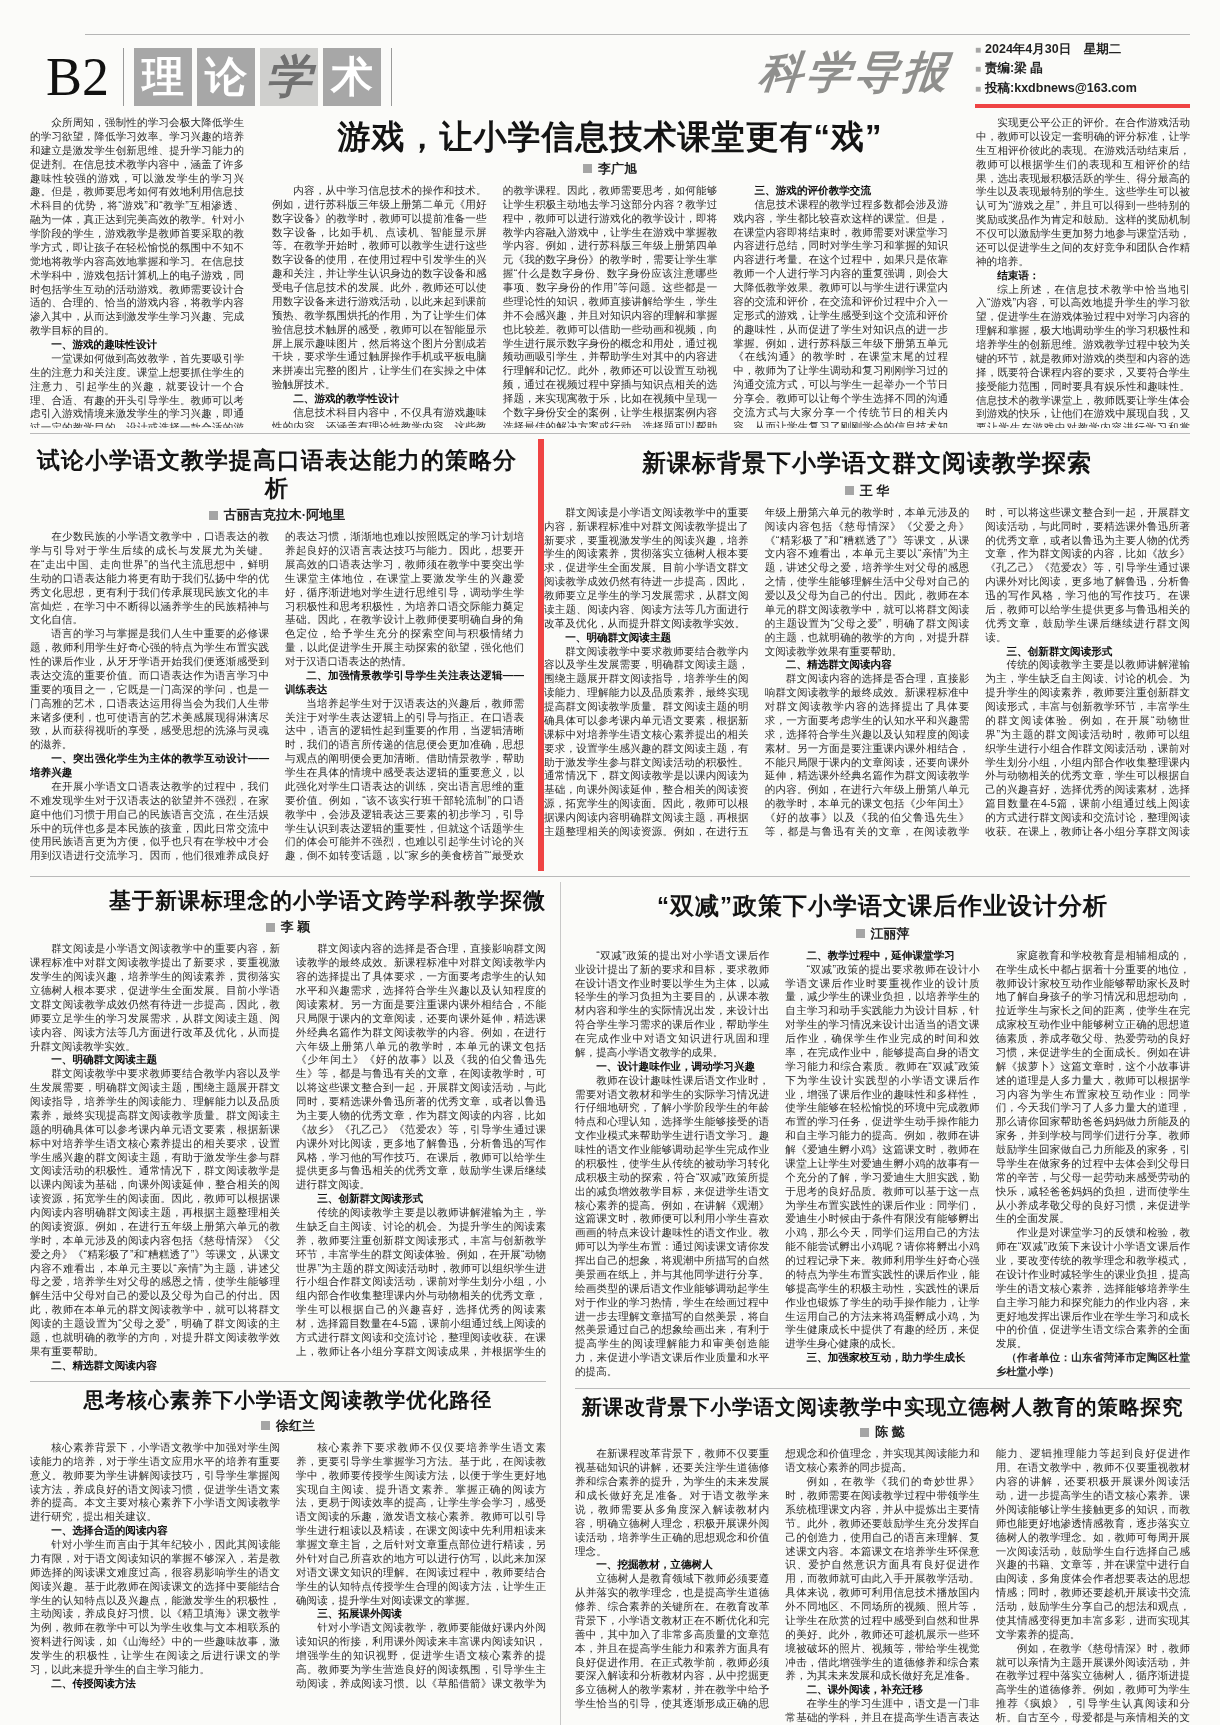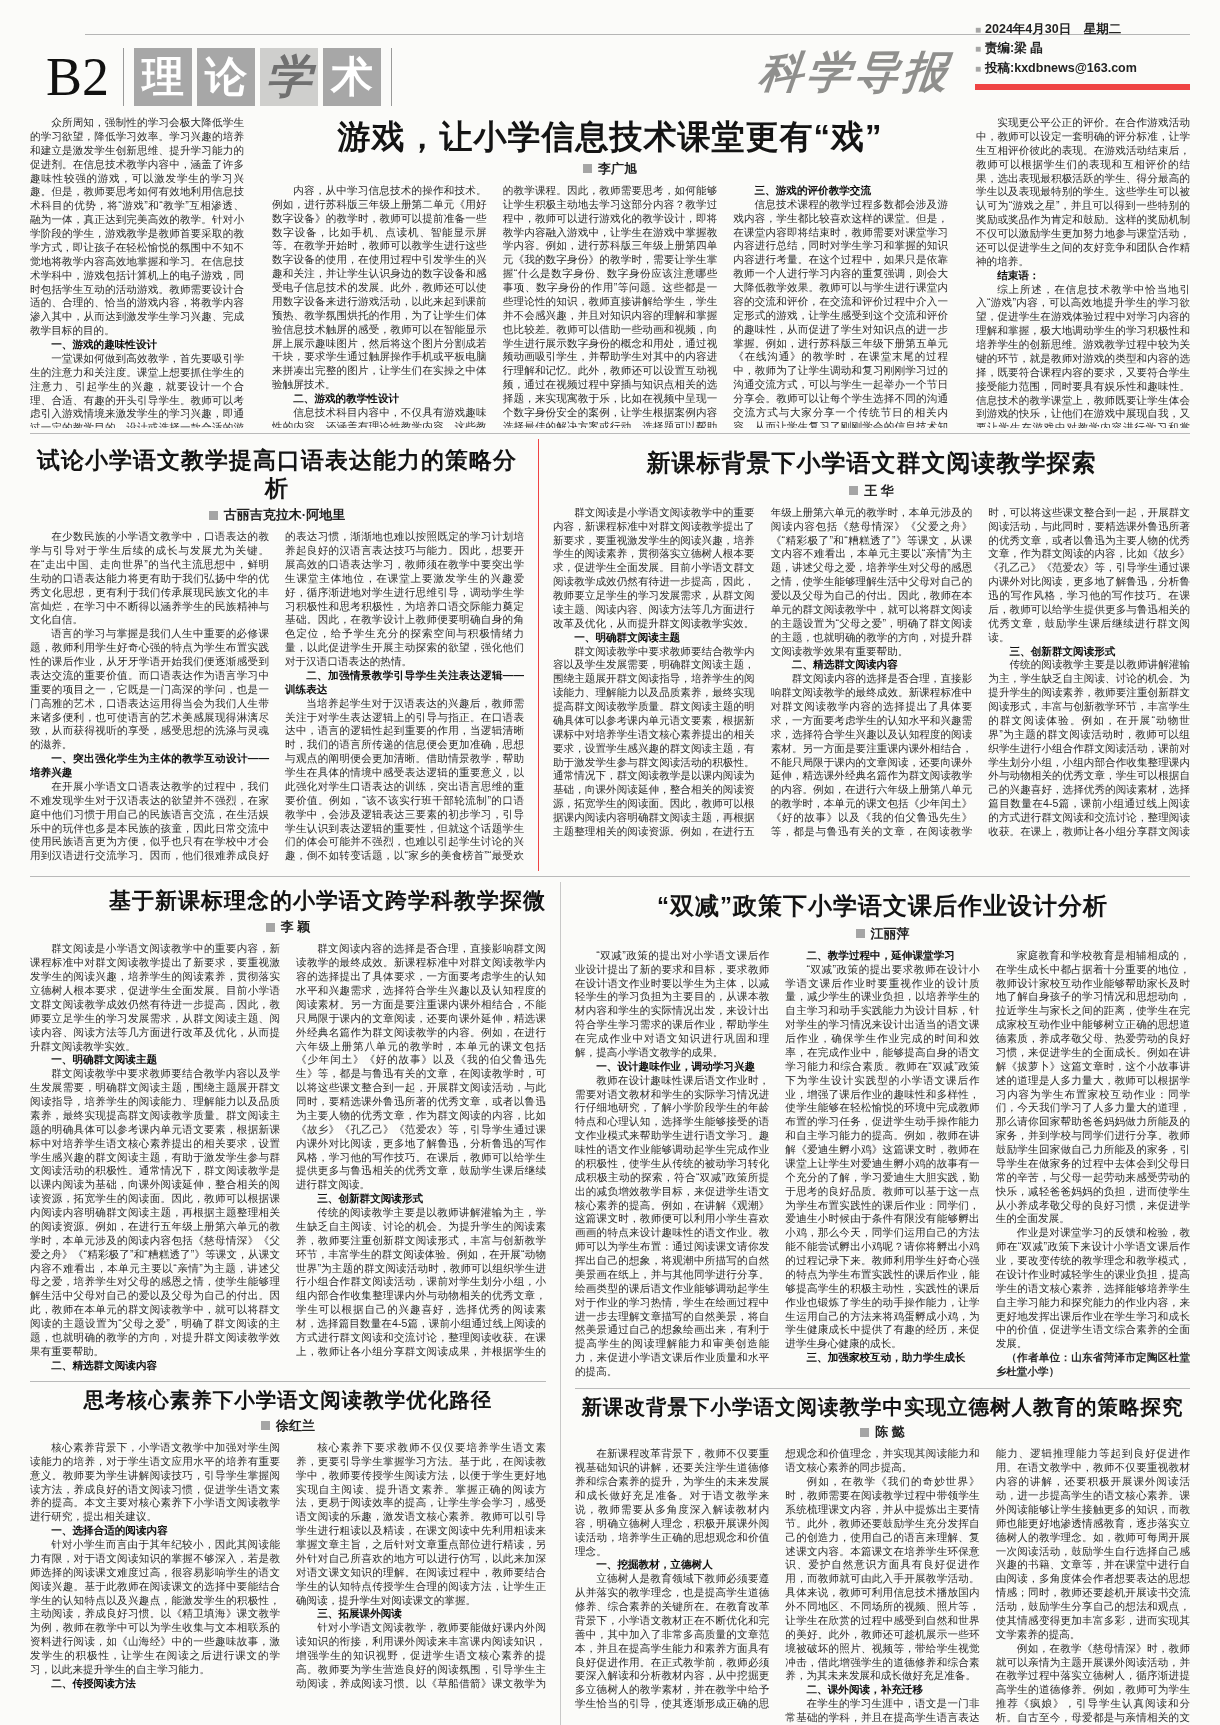--- a/index.html
+++ b/index.html
@@ -17,21 +17,21 @@
   .edition{font-family:"Liberation Serif","DejaVu Serif",serif;font-weight:400;font-size:54px;color:#111;
     line-height:1;padding:0 14px 4px 16px;}
   .vrule{width:1px;background:#9a9a9a;height:58px;margin:0 10px 2px 0;}
   .tiles{display:flex;gap:5px;margin-bottom:2px;}
   .tile{width:58px;height:58px;background:#a7a7a7;color:#fff;display:flex;align-items:center;justify-content:center;
     font-size:42px;font-weight:700;font-family:"Liberation Serif","DejaVu Serif",serif;}
   .tile.calli{background:#cfcfcd;color:#707070;font-style:italic;font-size:46px;}
   .masthead{flex:1;text-align:right;padding-right:24px;margin-bottom:6px;
     font-family:"DejaVu Serif","Liberation Serif",serif;font-style:italic;font-weight:700;
     font-size:44px;color:#8f8f8d;letter-spacing:4px;transform:skewX(-6deg);}
-  .hdr-info{width:215px;margin-bottom:18px;border-bottom:6px solid #ef4444;padding-bottom:6px;}
+  .hdr-info{width:215px;margin-bottom:0;border-bottom:4px solid #ef4444;padding-bottom:6px;}
   .hdr-info .row{font-size:12.5px;font-weight:700;color:#222;line-height:1.55;white-space:nowrap;}
   .sq{color:#a5a5a5;font-size:10px;margin-right:4px;}
   
   .body-flow{font-size:10.6px;line-height:1.31;text-align:justify;overflow:hidden;}
   .body-flow p{margin:0;}
   .b-p{text-indent:2em;}
   .b-h{font-weight:700;text-indent:2em;color:#101010;}
   .b-attrib{font-weight:700;text-indent:1em;}
   .cols2{column-count:2;column-gap:16px;}
   .cols3{column-count:3;column-gap:16px;}
@@ -43,21 +43,21 @@
   
   .top-art{display:flex;gap:28px;margin-top:8px;height:312px;}
   .top-col{width:214px;flex:none;}
   .top-col .body-flow{height:312px;}
   .top-mid{flex:1;display:flex;flex-direction:column;}
   .top-mid .headline{font-size:33px;line-height:1.15;margin-top:2px;}
   .top-mid .mid-body{flex:1;column-count:3;column-gap:16px;}
   
   .rowA{display:flex;gap:0;height:432px;}
   .artL{width:494px;flex:none;padding-right:14px;}
-  .artR{flex:1;border-left:1px solid #ef4444;padding-left:14px;}
+  .artR{flex:1;border-left:6px solid #ef4444;}
   .rowB{display:flex;gap:0;}
   .stackL{width:516px;flex:none;padding-right:14px;}
   .stackR{flex:1;border-left:1px solid #c8c8c8;padding-left:14px;}
   .h2a{font-size:23px;margin:8px 0 0 0;line-height:1.2;}
   .h2b{font-size:24px;margin:10px 0 0 0;line-height:1.2;}
   .h2c{font-size:22px;margin:6px 0 0 0;line-height:1.2;text-align:right;}
   .h2d{font-size:20.5px;margin:6px 0 0 0;line-height:1.2;}
   .bodyA2{height:346px;}
   .bodyA3{height:344px;}
   .bodyA4{height:434px;}

